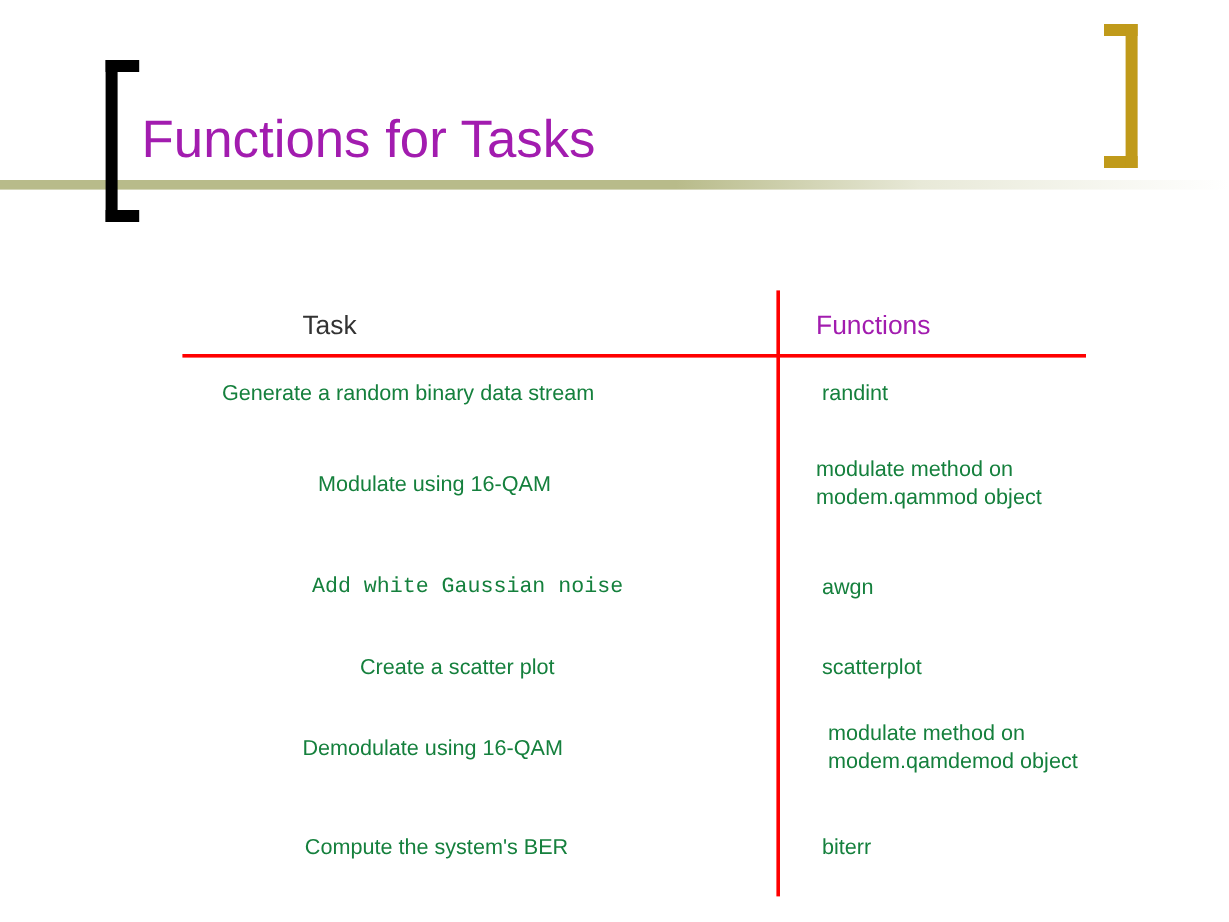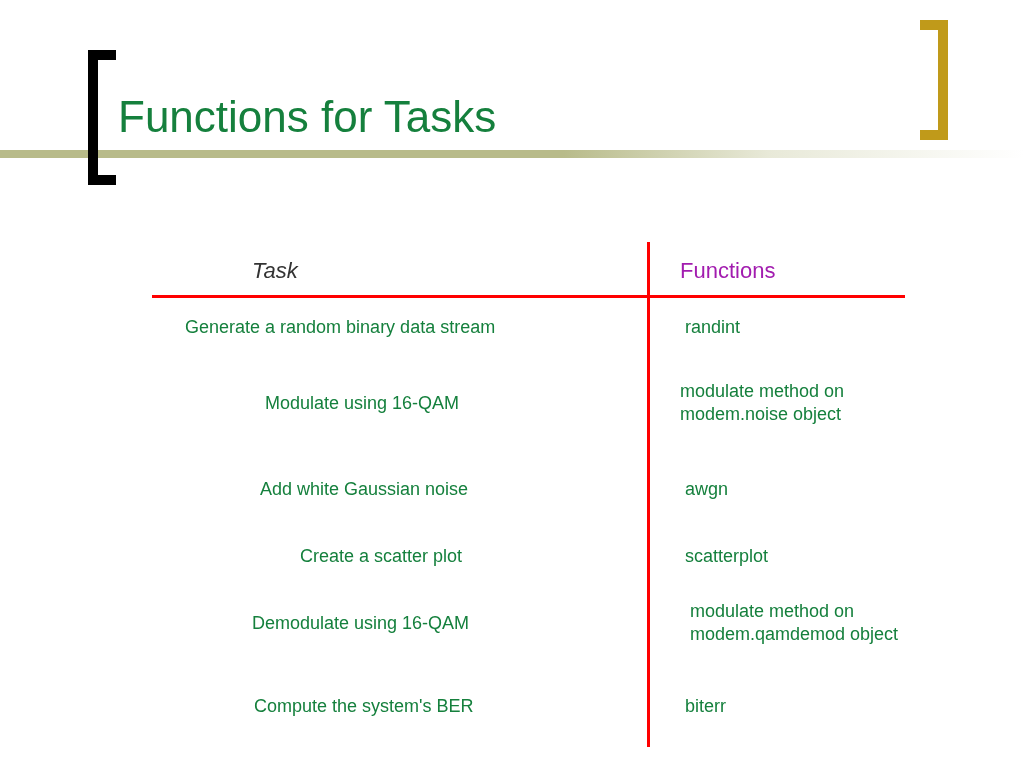--- a/index.html
+++ b/index.html
@@ -42,21 +42,21 @@
       border-top: 10px solid #c09a1a;
       border-bottom: 10px solid #c09a1a;
       z-index: 2;
     }
     .title {
       position: absolute;
       left: 118px;
       top: 92px;
       font-size: 44px;
       font-weight: 400;
-      color: #15803d;
+      color: #a21caf;
       z-index: 3;
       background: transparent;
     }
     .vline {
       position: absolute;
       left: 647px;
       top: 242px;
       width: 3px;
       height: 505px;
       background: #ff0000;
@@ -68,21 +68,20 @@
       width: 753px;
       height: 3px;
       background: #ff0000;
     }
     .hdr-task {
       position: absolute;
       left: 252px;
       top: 258px;
       font-size: 22px;
       color: #333;
-      font-style: italic;
     }
     .hdr-func {
       position: absolute;
       left: 680px;
       top: 258px;
       font-size: 22px;
       color: #a21caf;
     }
     .cell {
       position: absolute;
@@ -103,23 +102,23 @@
 <div class="vline"></div>
 <div class="hline"></div>
 
 <div class="hdr-task">Task</div>
 <div class="hdr-func">Functions</div>
 
 <div class="cell" style="left:185px; top:316px;">Generate a random binary data stream</div>
 <div class="cell" style="left:685px; top:316px;">randint</div>
 
 <div class="cell" style="left:265px; top:392px;">Modulate using 16-QAM</div>
-<div class="cell" style="left:680px; top:380px; width:260px;">modulate method on modem.noise object</div>
+<div class="cell" style="left:680px; top:380px; width:260px;">modulate method on modem.qammod object</div>
 
-<div class="cell" style="left:260px; top:478px;">Add white Gaussian noise</div>
+<div class="cell" style="left:260px; top:478px;font-family:Liberation Mono, monospace;">Add white Gaussian noise</div>
 <div class="cell" style="left:685px; top:478px;">awgn</div>
 
 <div class="cell" style="left:300px; top:545px;">Create a scatter plot</div>
 <div class="cell" style="left:685px; top:545px;">scatterplot</div>
 
 <div class="cell" style="left:252px; top:612px;">Demodulate using 16-QAM</div>
 <div class="cell" style="left:690px; top:600px; width:290px;">modulate method on modem.qamdemod object</div>
 
 <div class="cell" style="left:254px; top:695px;">Compute the system's BER</div>
 <div class="cell" style="left:685px; top:695px;">biterr</div>

